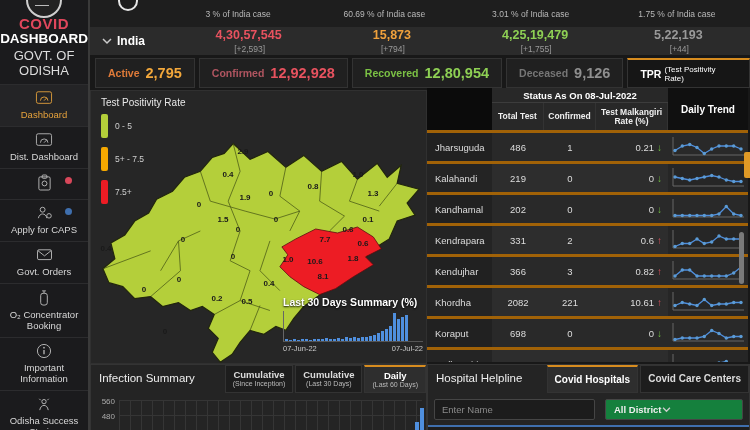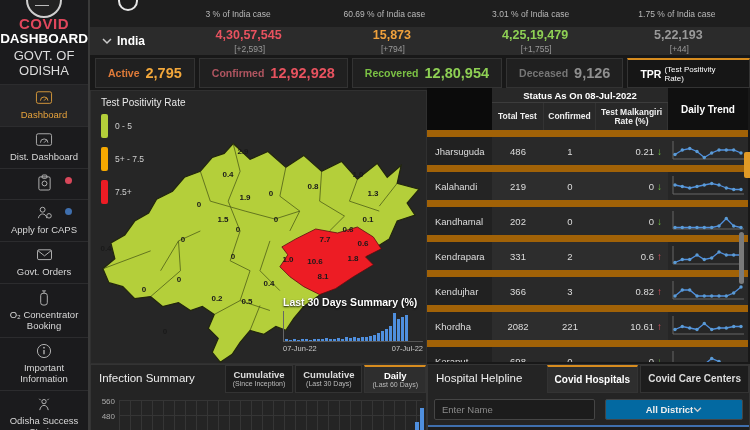--- a/index.html
+++ b/index.html
@@ -56,21 +56,21 @@
   .mini-bars i{width:3px;background:#4f8fde;display:block;}
   .mini-x{display:flex;justify-content:space-between;color:#c9c9c9;font-size:7.5px;margin-top:2px;}
 
   
   .tbl{position:absolute;left:427px;top:88px;width:321px;height:274px;overflow:hidden;background:#222;}
   .tbl-head{display:grid;grid-template-columns:65px 52px 52px 72px 1fr;grid-template-rows:15px 27px;}
   .h-empty{grid-column:1;grid-row:1/3;background:#0b0b0b;}
   .h-status{grid-column:2/5;grid-row:1;background:#282828;color:#fff;font-size:9.5px;font-weight:bold;text-align:center;line-height:15px;border-bottom:1px solid #3c3c3c;}
   .h-trend{grid-column:5;grid-row:1/3;background:#101010;color:#fff;font-size:10px;font-weight:bold;display:flex;align-items:center;justify-content:center;}
   .h-sub{background:#282828;color:#eee;font-size:8.5px;font-weight:bold;display:flex;align-items:center;justify-content:center;text-align:center;line-height:9px;border-right:1px solid #333;}
-  .t-row{display:grid;grid-template-columns:65px 52px 52px 72px 1fr;height:28px;border-top:7px solid #a16207;}
+  .t-row{display:grid;grid-template-columns:65px 52px 52px 72px 1fr;height:28px;border-top:3px solid #a16207;}
   .t-row .c{display:flex;align-items:center;justify-content:center;font-size:9.5px;color:#ddd;background:#2d2d2d;}
   .t-row .name{justify-content:flex-start;padding-left:8px;background:#242424;font-size:9.5px;}
   .t-row:nth-child(odd) .c{background:#292929;}
   .t-row:nth-child(odd) .name{background:#212121;}
   .t-row .tpr{justify-content:flex-end;padding-right:6px;gap:3px;}
   .arrow{font-size:10px;font-weight:bold;}
   .t-row .trend{background:#262626;}
   .scrollbar{position:absolute;left:739px;top:232px;width:5px;height:52px;background:#7a7a7a;border-radius:3px;z-index:5;}
   .side-tab{position:absolute;left:744px;top:152px;width:6px;height:26px;background:#e09a26;border-radius:2px 0 0 2px;z-index:5;}
 
@@ -87,21 +87,21 @@
   .tab.single{justify-content:center;}
   .tab.single .l1{font-size:10px;}
   .chart-wrap{position:relative;margin-top:4px;height:110px;}
   .ylabels{position:absolute;left:4px;top:0;width:20px;color:#aaa;font-size:8px;text-align:right;}
   .ylabels span{position:absolute;right:0;}
   .plot{position:absolute;left:28px;right:4px;top:3px;height:105px;background-image:repeating-linear-gradient(to right,#353535 0 1px,transparent 1px 11px),repeating-linear-gradient(to bottom,#353535 0 1px,transparent 1px 15px);}
   .plot i{position:absolute;bottom:0;width:4px;background:#4f8fde;display:block;}
   .hh-controls{display:flex;align-items:center;gap:10px;padding:6px 6px 5px 6px;}
   .hh-input{flex:1;max-width:150px;background:#1c1c1c;border:1px solid #454545;color:#ddd;font-size:9.5px;padding:4px 7px;border-radius:2px;}
   .hh-input::placeholder{color:#8a8a8a;}
-  .hh-select{width:120px;margin-left:auto;background:#0369a1;border:1px solid #454545;color:#eee;font-size:9.5px;font-weight:bold;padding:4px 8px;border-radius:2px;display:flex;justify-content:center;align-items:center;cursor:pointer;}
+  .hh-select{width:120px;margin-left:auto;background:#15803d;border:1px solid #454545;color:#eee;font-size:9.5px;font-weight:bold;padding:4px 8px;border-radius:2px;display:flex;justify-content:flex-start;align-items:center;cursor:pointer;}
   .hh-cols{display:grid;grid-template-columns:85px 1fr 110px;border-top:2px solid #3f6fae;background:#1d1d1d;padding:3px 6px;color:#eee;font-size:9.5px;font-weight:bold;}
 </style>
 </head>
 <body>
 
 <div id="app">
 
   <div class="sidebar">
     <div class="logo">
       <div class="emblem"></div>

